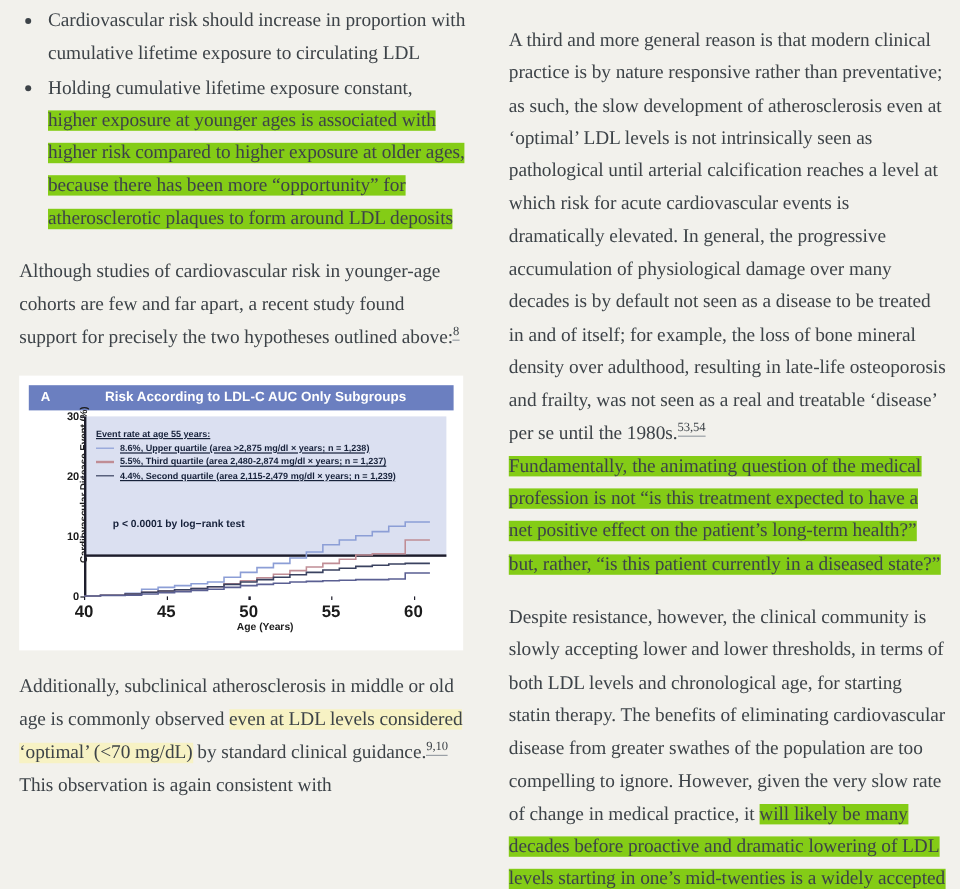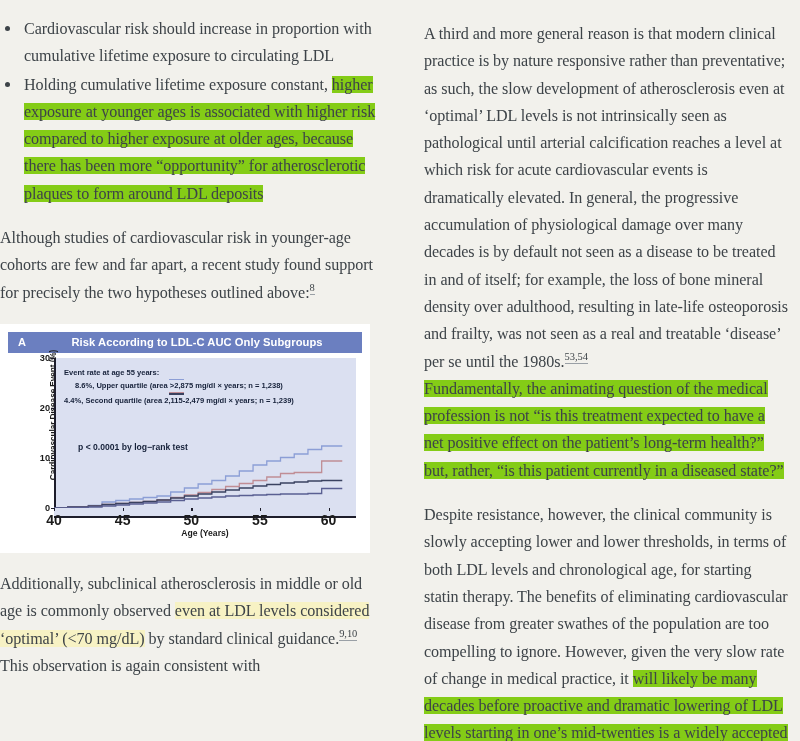--- a/index.html
+++ b/index.html
@@ -20,22 +20,21 @@
     height: 741px;
     display: flex;
     box-sizing: border-box;
   }
   .column {
     box-sizing: border-box;
     position: relative;
   }
   .col-left {
     width: 408px;
-    padding: 4px 20px 0 0;
-    margin-top: 11px;
+    padding: 4px 20px 0 16px;
   }
   .col-right {
     width: 392px;
     padding: 4px 12px 0 16px;
   }
   p, li {
     font-size: 16.1px;
     line-height: 27.3px;
     margin: 0;
     letter-spacing: -0.05px;
@@ -137,21 +136,21 @@
     font-size: 8.3px;
     color: #1b1b1b;
     white-space: nowrap;
     letter-spacing: -0.1px;
   }
   .plot-wrap {
     position: absolute;
     left: 46px;
     top: 0;
     right: 6px;
-    height: 160px;
+    height: 117px;
   }
   .plot-bg {
     position: absolute;
     left: 0; top: 0; right: 0; bottom: 0;
     background: #dbe0f1;
   }
   .axis-v {
     position: absolute;
     left: 0; top: 0;
     width: 1.6px;
@@ -212,23 +211,24 @@
   }
   .legend {
     position: absolute;
     left: 10px;
     top: 9px;
     font-family: "Liberation Sans", sans-serif;
     font-size: 7.55px;
     color: #16213a;
     line-height: 11.4px;
     white-space: nowrap;
+    text-decoration: underline;
   }
   .legend-title { font-weight: bold; margin-bottom: 0.5px; }
-  .legend-row { display: flex; align-items: center; flex-direction: column; }
+  .legend-row { display: flex; align-items: center; }
   .legend-swatch {
     display: inline-block;
     width: 15px;
     height: 1.6px;
     margin-right: 5px;
     flex: 0 0 auto;
   }
   .legend-text { font-weight: bold; }
   .pvalue {
     position: absolute;
@@ -315,20 +315,21 @@
             </svg>
 
           <div class="legend">
             <div class="legend-title">Event rate at age 55 years:</div>
             <div class="legend-row">
               <span class="legend-swatch" id="sw0" style="background: rgb(140, 158, 214);"></span>
               <span class="legend-text">8.6%, Upper quartile (area &gt;2,875 mg/dl × years; n = 1,238)</span>
             </div>
             <div class="legend-row">
               <span class="legend-swatch" id="sw1" style="background: rgb(192, 141, 149);"></span>
+              <span class="legend-text">5.5%, Third quartile (area 2,480-2,874 mg/dl × years; n = 1,237)</span>
             </div>
             <div class="legend-row">
               <span class="legend-swatch" id="sw2" style="background: rgb(58, 66, 96);"></span>
               <span class="legend-text">4.4%, Second quartile (area 2,115-2,479 mg/dl × years; n = 1,239)</span>
             </div>
           </div>
 
           <div class="pvalue">p &lt; 0.0001 by log−rank test</div>
         </div>
 

